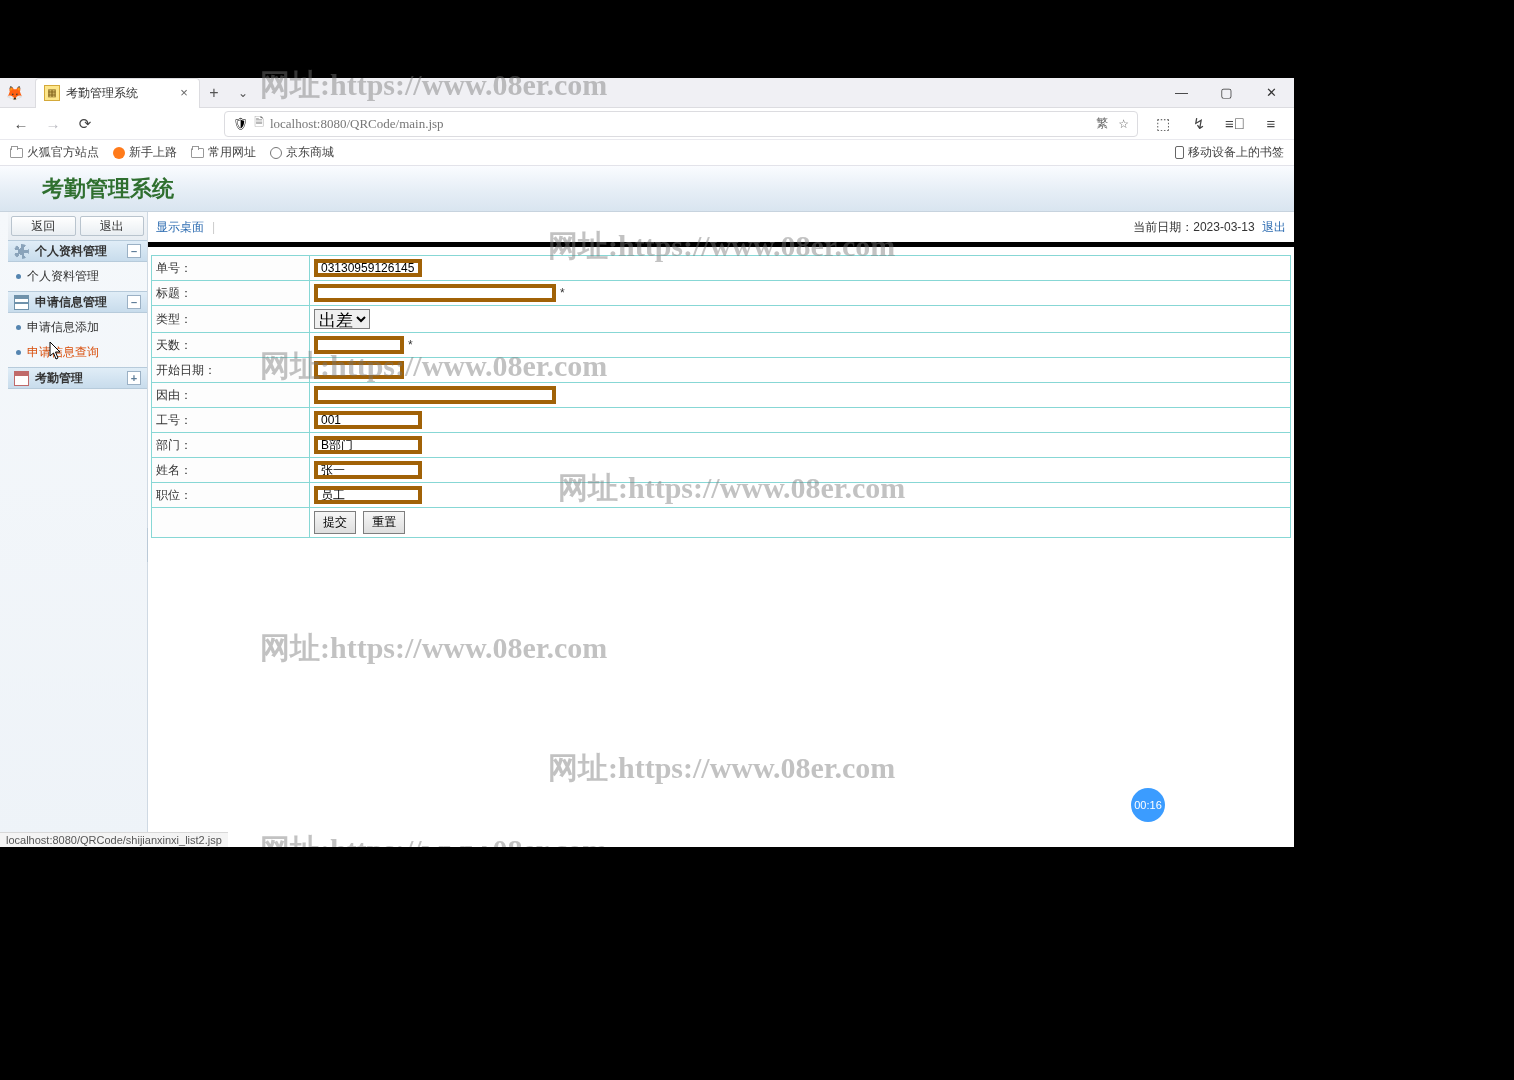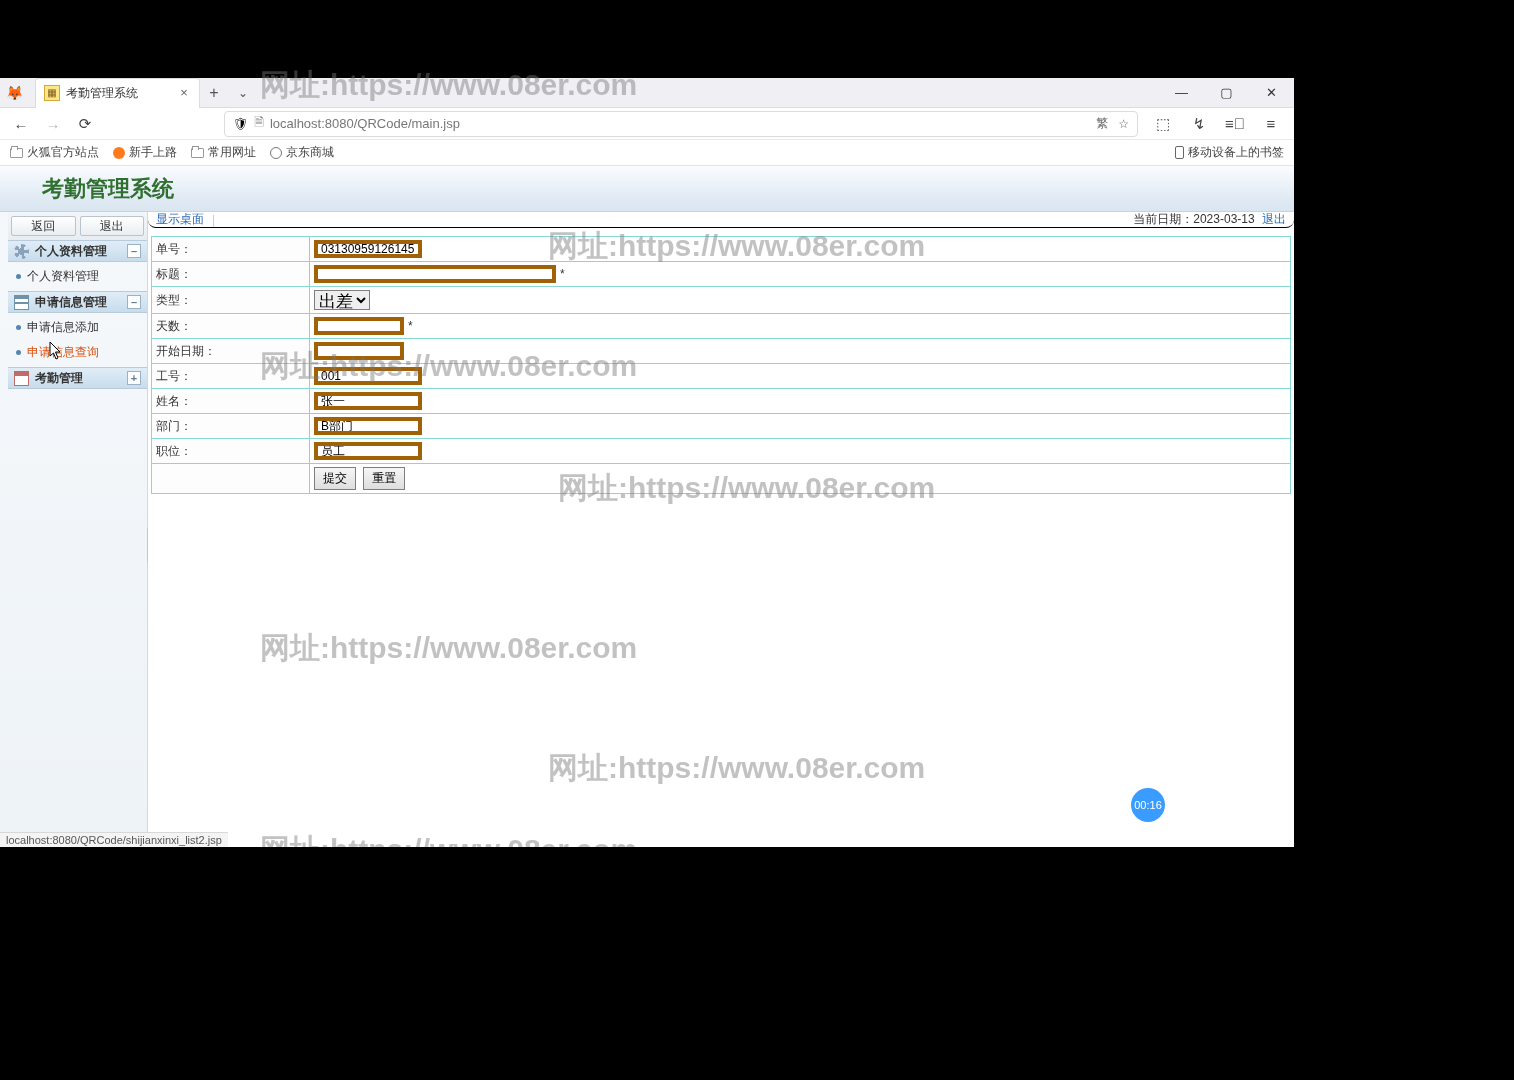--- a/index.html
+++ b/index.html
@@ -83,21 +83,21 @@
     border-radius: 4px;
     background:#fff;
     display:flex;
     align-items:center;
     padding: 0 8px;
     gap:6px;
     margin-left: 120px;
     margin-right: 6px;
   }
   .addr-icons-right { display:flex; gap:10px; align-items:center; }
-  .addr-url { color:#555; font-size:13px; }
+  .addr-url { color:#555; font-size:13px;font-family:Liberation Serif, serif; }
   .addr-url .host { color:#777; }
   .addr-right-cluster { display:flex; gap:10px; align-items:center; margin-right:2px;}
   
   .bookmarksbar {
     height: 26px;
     display:flex;
     align-items:center;
     padding: 0 10px;
     gap: 14px;
     border-bottom: 1px solid #e3e3ea;
@@ -183,25 +183,24 @@
   .side-collapse-handle{
     position:absolute; right:-7px; top:316px;
     width:7px; height:34px;
     background:#dfe8f0; border:1px solid #bac9d7;
     font-size:9px; display:flex; align-items:center; justify-content:center;
     color:#6a7f94;
   }
   
   .main { flex:1; background:#fff; position:relative; display:flex; flex-direction:column;}
   .crumb-row{
-    height:16px;
-    border-bottom:1px solid #000000;
+    height:35px;
+    border-bottom:5px solid #000000;
     display:flex; align-items:center;
     padding:0 8px;
-    border-radius:11px;
   }
   .crumb-link{ color:#2a6ab0; cursor:pointer; font-size:12px;}
   .crumb-sep{ color:#ccc; margin:0 8px;}
   .crumb-right{ margin-left:auto; font-size:12px; color:#333;}
   .crumb-right .logout{ color:#2a6ab0; margin-left:4px; cursor:pointer;}
   .form-title{ padding:6px 8px 4px; font-size:12px; color:#333;}
   table.form{
     width: calc(100% - 6px);
     border-collapse: collapse;
     margin: 8px 3px 0 3px;
@@ -248,21 +247,21 @@
     color:#555;
   }
   
   .wm{
     position:absolute;
     font-size:30px;
     font-weight:bold;
     color:rgba(120,120,120,0.45);
     pointer-events:none;
     white-space:nowrap;
-    font-family: Liberation Sans, sans-serif;
+    font-family: Liberation Serif, serif;
   }
   
   .timer-badge{
     position:absolute;
     width:34px;height:34px;
     border-radius:50%;
     background:#3b9cff;
     color:#fff;
     font-size:11px;
     display:flex;align-items:center;justify-content:center;
@@ -422,30 +421,34 @@
           </tr>
           <tr>
             <td class="lbl">天数：</td>
             <td><input type="text" class="w90" value="" style=""><span class="req">*</span></td>
           </tr>
           <tr>
             <td class="lbl">开始日期：</td>
             <td><input type="text" class="w90" value="" style=""></td>
           </tr>
           <tr>
+            <td class="lbl">因由：</td>
+            <td><input type="text" class="w240" value="" style=""></td>
+          </tr>
+          <tr>
             <td class="lbl">工号：</td>
             <td><input type="text" class="w110" value="001" style=""></td>
           </tr>
           <tr>
+            <td class="lbl">部门：</td>
+            <td><input type="text" class="w110" value="B部门" style=""></td>
+          </tr>
+          <tr>
             <td class="lbl">姓名：</td>
             <td><input type="text" class="w110" value="张一" style=""></td>
-          </tr>
-          <tr>
-            <td class="lbl">部门：</td>
-            <td><input type="text" class="w110" value="B部门" style=""></td>
           </tr>
           <tr>
             <td class="lbl">职位：</td>
             <td><input type="text" class="w110" value="员工" style=""></td>
           </tr>
           <tr>
             <td class="lbl"></td>
             <td>
               <button class="btn">提交</button>
               <button class="btn">重置</button>

